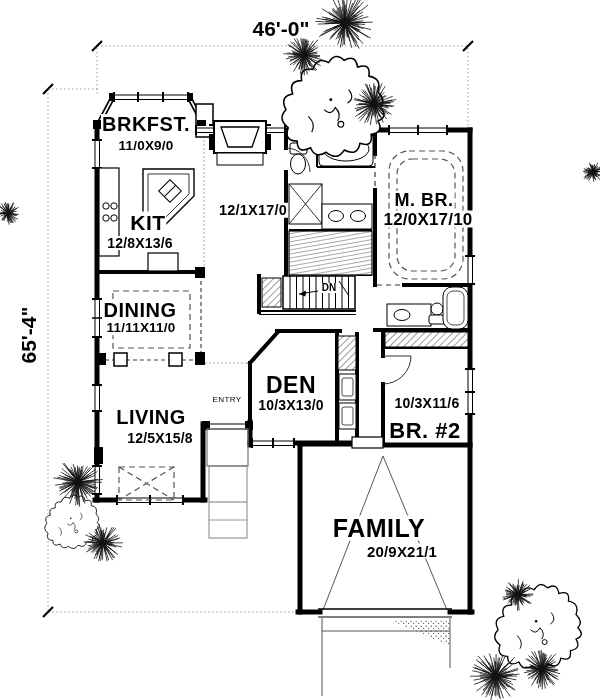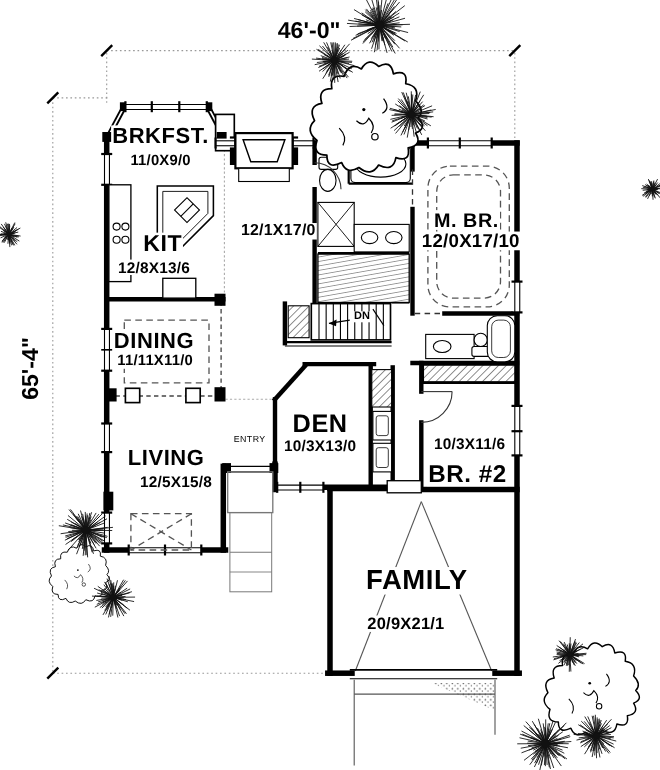--- a/index.html
+++ b/index.html
@@ -1269,18 +1269,18 @@
   <div class="label lab-room" style="left:151px;top:417px;font-size:20px;">LIVING</div>
   <div class="label lab-size" style="left:160px;top:438px;font-size:14px;">12/5X15/8</div>
 
   <div class="label lab-room" style="left:291px;top:385px;font-size:23px;">DEN</div>
   <div class="label lab-size" style="left:291px;top:405px;font-size:14px;">10/3X13/0</div>
 
   <div class="label lab-room" style="left:425px;top:383px;font-size:22px;margin-top:48px;">BR. #2</div>
   <div class="label lab-size" style="left:427px;top:403px;font-size:14px;">10/3X11/6</div>
 
   <div class="label lab-room" style="left:379px;top:528px;font-size:25px;">FAMILY</div>
-  <div class="label lab-size" style="left:369px;top:551px;font-size:15px;margin-top:16px;">20/9X21/1</div>
+  <div class="label lab-size" style="left:402px;top:551px;font-size:15px;">20/9X21/1</div>
 
   <div class="label" style="left:227px;top:400px;font-size:8px;font-weight:normal;letter-spacing:.4px;">ENTRY</div>
   <div class="label" style="left:329px;top:288px;font-size:10px;">DN</div>
 
 </div>
 
 </body></html>

